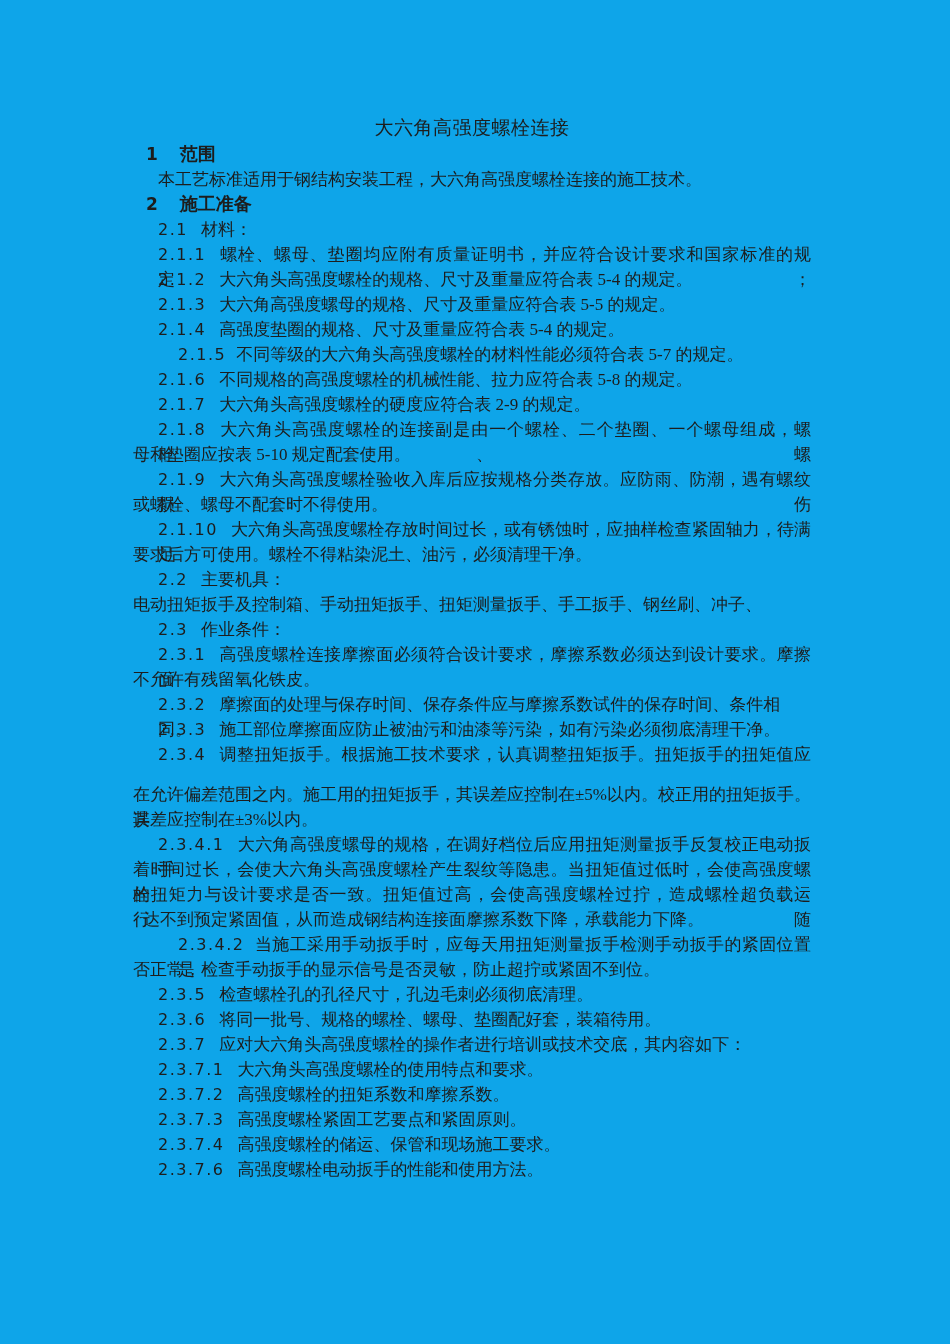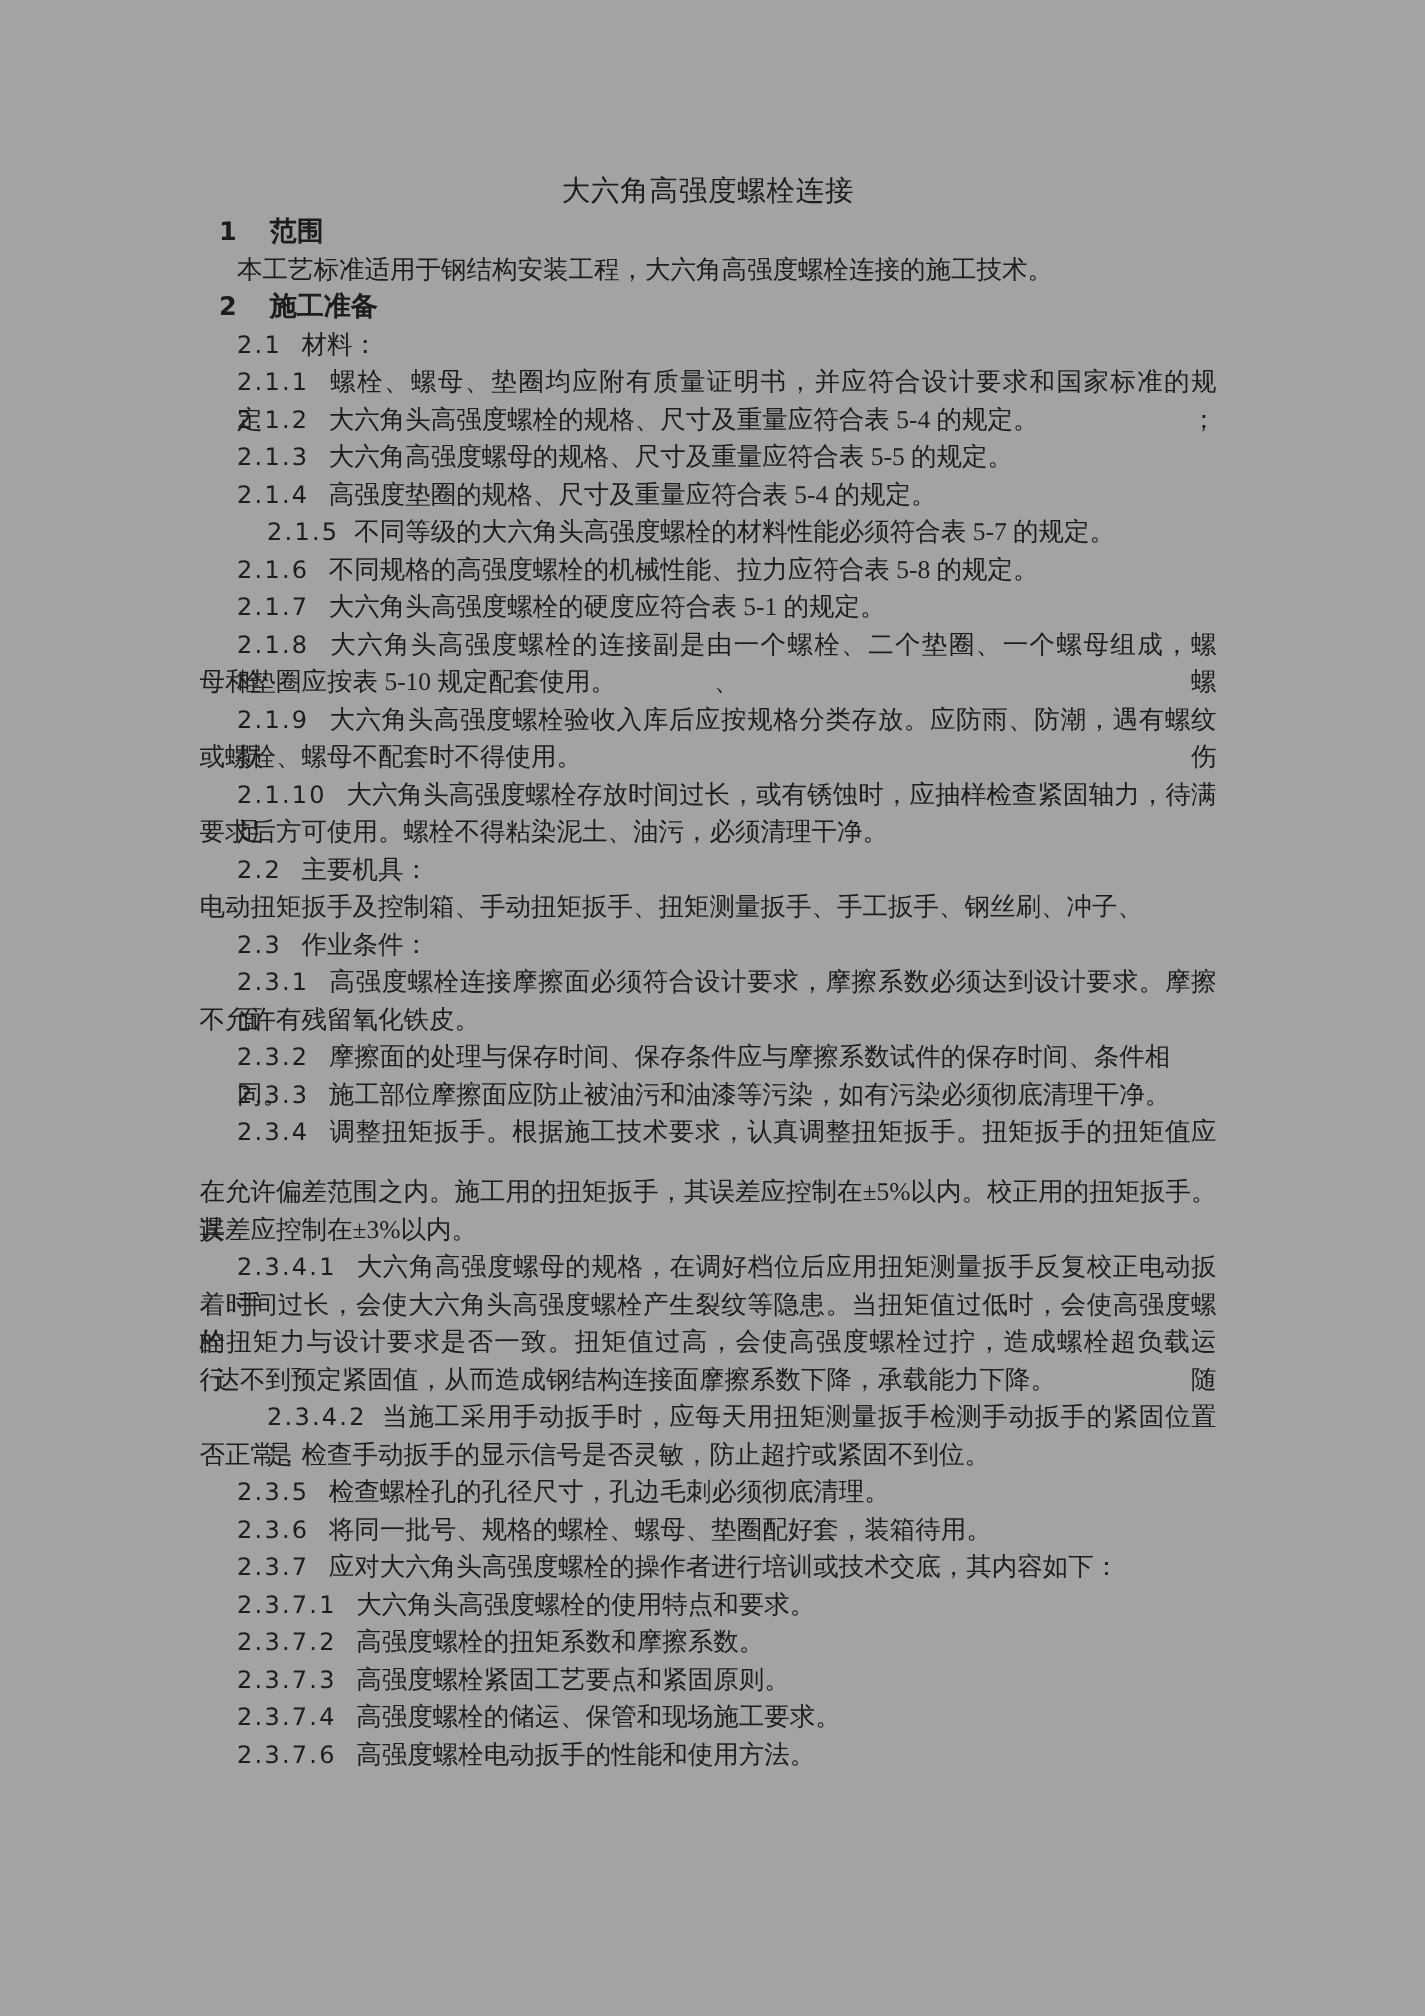--- a/index.html
+++ b/index.html
@@ -4,21 +4,21 @@
 <style>
   html, body {
     margin: 0;
     padding: 0;
     background: #ffffff;
   }
   .page {
     position: relative;
     width: 950px;
     height: 1344px;
-    background: #a3a3a3;
+    background: #0ea5e9;
     overflow: hidden;
     font-family: "Liberation Serif", "DejaVu Serif", serif;
     color: #1d1d1d;
   }
   .content {
     position: absolute;
     left: 133px;
     top: 114px;
     width: 678px;
   }
@@ -74,21 +74,21 @@
         <div class="line style-h"><span class="num">1</span><span>范围</span></div>
         <div class="line style-item"><span>本工艺标准适用于钢结构安装工程，大六角高强度螺栓连接的施工技术。</span></div>
         <div class="line style-h"><span class="num">2</span><span>施工准备</span></div>
         <div class="line style-item"><span class="num">2.1</span><span>材料：</span></div>
         <div class="line style-item justify"><span class="num">2.1.1</span><span>螺栓、螺母、垫圈均应附有质量证明书，并应符合设计要求和国家标准的规定；</span></div>
         <div class="line style-item"><span class="num">2.1.2</span><span>大六角头高强度螺栓的规格、尺寸及重量应符合表 5-4 的规定。</span></div>
         <div class="line style-item"><span class="num">2.1.3</span><span>大六角高强度螺母的规格、尺寸及重量应符合表 5-5 的规定。</span></div>
         <div class="line style-item"><span class="num">2.1.4</span><span>高强度垫圈的规格、尺寸及重量应符合表 5-4 的规定。</span></div>
         <div class="line style-deep"><span class="num">2.1.5</span><span>不同等级的大六角头高强度螺栓的材料性能必须符合表 5-7 的规定。</span></div>
         <div class="line style-item"><span class="num">2.1.6</span><span>不同规格的高强度螺栓的机械性能、拉力应符合表 5-8 的规定。</span></div>
-        <div class="line style-item"><span class="num">2.1.7</span><span>大六角头高强度螺栓的硬度应符合表 5-1 的规定。</span></div>
+        <div class="line style-item"><span class="num">2.1.7</span><span>大六角头高强度螺栓的硬度应符合表 2-9 的规定。</span></div>
         <div class="line style-item justify"><span class="num">2.1.8</span><span>大六角头高强度螺栓的连接副是由一个螺栓、二个垫圈、一个螺母组成，螺栓、螺</span></div>
         <div class="line style-cont"><span>母和垫圈应按表 5-10 规定配套使用。</span></div>
         <div class="line style-item justify"><span class="num">2.1.9</span><span>大六角头高强度螺栓验收入库后应按规格分类存放。应防雨、防潮，遇有螺纹损伤</span></div>
         <div class="line style-cont"><span>或螺栓、螺母不配套时不得使用。</span></div>
         <div class="line style-item justify"><span class="num">2.1.10</span><span>大六角头高强度螺栓存放时间过长，或有锈蚀时，应抽样检查紧固轴力，待满足</span></div>
         <div class="line style-cont"><span>要求后方可使用。螺栓不得粘染泥土、油污，必须清理干净。</span></div>
         <div class="line style-item"><span class="num">2.2</span><span>主要机具：</span></div>
         <div class="line style-cont"><span>电动扭矩扳手及控制箱、手动扭矩扳手、扭矩测量扳手、手工扳手、钢丝刷、冲子、</span></div>
         <div class="line style-item"><span class="num">2.3</span><span>作业条件：</span></div>
         <div class="line style-item justify"><span class="num">2.3.1</span><span>高强度螺栓连接摩擦面必须符合设计要求，摩擦系数必须达到设计要求。摩擦面</span></div>

